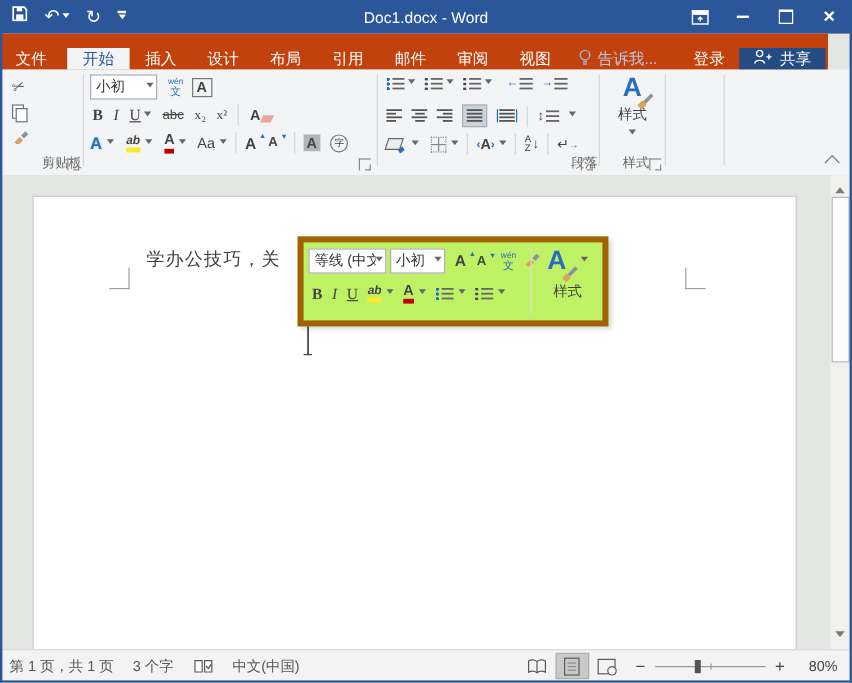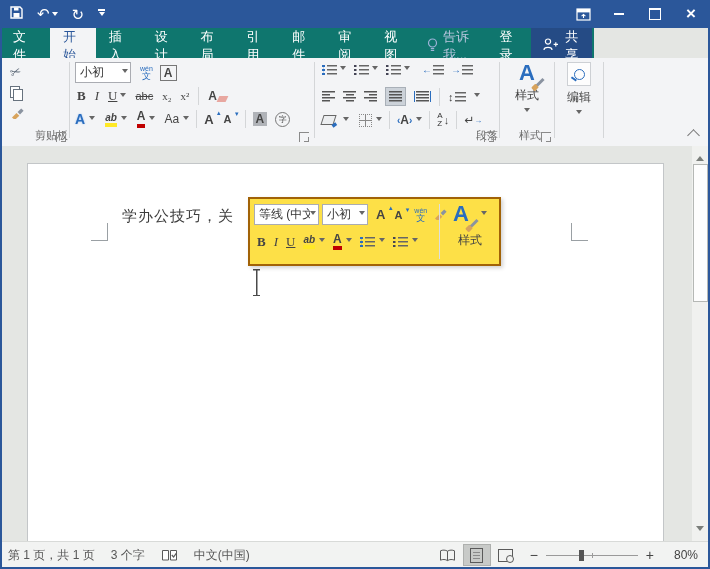--- a/index.html
+++ b/index.html
@@ -16,21 +16,21 @@
   .qat .g{font-size:15px;line-height:1;color:#fff;cursor:default;}
   .ddw{width:0;height:0;border:3px solid transparent;border-top:4px solid #fff;display:inline-block;margin-left:2px;}
   .dd{width:0;height:0;border:3px solid transparent;border-top:4px solid #666;display:inline-block;}
   .title{position:absolute;left:0;right:0;text-align:center;font-size:13px;color:#fff;}
   .wctl{position:absolute;right:6px;top:0;height:28px;display:flex;align-items:center;gap:10px;}
   .wbtn{width:26px;height:22px;display:flex;align-items:center;justify-content:center;font-size:14px;color:#fff;}
   .maxbox{width:10px;height:9px;border:1px solid #fff;border-top:2px solid #fff;}
   .minbar{width:10px;height:2px;background:#fff;}
 
   
-  .tabrow{position:absolute;left:0;top:28px;width:594px;height:30px;background:#0f766e;display:flex;align-items:flex-start;}
+  .tabrow{position:absolute;left:0;top:28px;width:690px;height:30px;background:#c2410c;display:flex;align-items:flex-end;}
   .tab{display:flex;align-items:center;padding:0 13px;font-size:13px;color:#fff;}
   .tab.active{background:#f3f4f6;color:#2b579a;margin-left:4px;}
   .tellme{display:flex;align-items:center;gap:5px;padding:0 10px;color:#b9c6de;font-size:13px;}
   .spacer{flex:1;}
   .signin{display:flex;align-items:center;font-size:13px;color:#fff;padding:0 12px;}
   .share{display:flex;align-items:center;gap:6px;font-size:13px;color:#fff;background:#254b85;padding:0 12px;margin-right:2px;}
 
   
   .ribbon{position:absolute;left:0;top:58px;width:710px;height:88px;background:#f3f4f6;border-bottom:1px solid #d4d6d8;}
   .grp{position:absolute;top:0;height:87px;display:flex;flex-direction:column;}
@@ -151,22 +151,22 @@
   .sel{position:absolute;left:123px;top:109px;width:125px;height:57px;background:#c6c6c6;color:#000;
        font-size:40px;line-height:57px;letter-spacing:1px;white-space:nowrap;}
   .wavy{text-decoration:underline;text-decoration-style:wavy;text-decoration-color:#e02b2b;
         text-decoration-thickness:2px;text-underline-offset:8px;}
   .ibeam{position:absolute;left:252px;top:123px;width:9px;height:27px;background:
      linear-gradient(#4a4a4a,#4a4a4a) center/1.5px 100% no-repeat,
      linear-gradient(#4a4a4a,#4a4a4a) center top/7px 1.5px no-repeat,
      linear-gradient(#4a4a4a,#4a4a4a) center bottom/7px 1.5px no-repeat;}
 
   
-  .minibar{position:absolute;left:248px;top:51px;width:249px;height:65px;background:#fde047;
-           border:2px solid #a16207;box-shadow:2px 2px 4px rgba(0,0,0,.18);z-index:10;}
+  .minibar{position:absolute;left:248px;top:51px;width:249px;height:65px;background:#bef264;
+           border:5px solid #a16207;box-shadow:2px 2px 4px rgba(0,0,0,.18);z-index:10;}
   .minibar .mrow{position:absolute;display:flex;align-items:center;}
   .mdivider{position:absolute;left:189px;top:5px;width:1px;height:55px;background:#dcdee0;}
   .mstyles{position:absolute;left:196px;top:4px;width:48px;display:flex;flex-direction:column;align-items:center;}
   .mstyles .lbl{font-size:12px;color:#444;margin-top:7px;}
 
   
   .sbar{position:absolute;left:692px;top:0px;width:16px;height:395px;background:#f0f1ef;}
   .sarr{position:absolute;left:4px;width:0;height:0;border:4px solid transparent;}
   .sarrU{top:6px;border-bottom:5px solid #7a7e7a;}
   .sarrD{bottom:6px;border-top:5px solid #7a7e7a;}
@@ -209,20 +209,21 @@
             <rect x="4" y="1.5" width="4.5" height="3" fill="#fff"></rect>
           </svg>
       </span>
       <span><span class="g">↶</span><span class="ddw"></span></span>
       <span class="g">↻</span>
       <span style="display:flex;flex-direction:column;align-items:center;">
           <span style="width:7px;height:1.4px;background:#fff;margin-bottom:1px;"></span>
           <span class="ddw" style="margin-left:0;"></span>
         </span>
     </div>
+    <div class="title">Doc1.docx - Word</div>
     <div class="wctl">
       <span class="wbtn">
         <svg width="15" height="13" viewBox="0 0 15 13">
             <rect x="1" y="1" width="13" height="11" fill="none" stroke="#fff" stroke-width="1.2"></rect>
             <rect x="1" y="1" width="13" height="3.4" fill="#fff"></rect>
             <path d="M7.5 10 V6.6 M5.6 8.2 L7.5 6.4 l1.9 1.8" stroke="#fff" fill="none" stroke-width="1.1"></path>
           </svg>
       </span>
       <span class="wbtn">
           <span class="minbar"></span>
@@ -400,31 +401,20 @@
           <span class="bigA">A<span class="brush"></span></span>
           <span class="lbl">样式</span>
           <span class="dd" style="margin-top:4px;"></span>
         </div>
       </div>
       <div class="glabel" style="right:12px;">样式</div>
       <span class="lnch" style="right:2px;"></span>
     </div>
     <div class="gsep" style="left:554px;"></div>
 
-    <div class="grp" style="left:556px;width:46px;">
-      <div class="row" style="left:0;top:4px;width:46px;justify-content:center;">
-        <div class="btncol">
-          <span class="sbox">
-              <span class="mag"></span>
-            </span>
-          <span class="lbl">编辑</span>
-          <span class="dd" style="margin-top:4px;"></span>
-        </div>
-      </div>
-    </div>
     <div class="gsep" style="left:603px;"></div>
 
     <span class="chev"></span>
   </div>
 
   <div class="docarea">
     <div class="page">
       <div class="mark markL" style="left:63px;top:59px;"></div>
       <div class="mark markR" style="left:543px;top:59px;"></div>
     </div>

